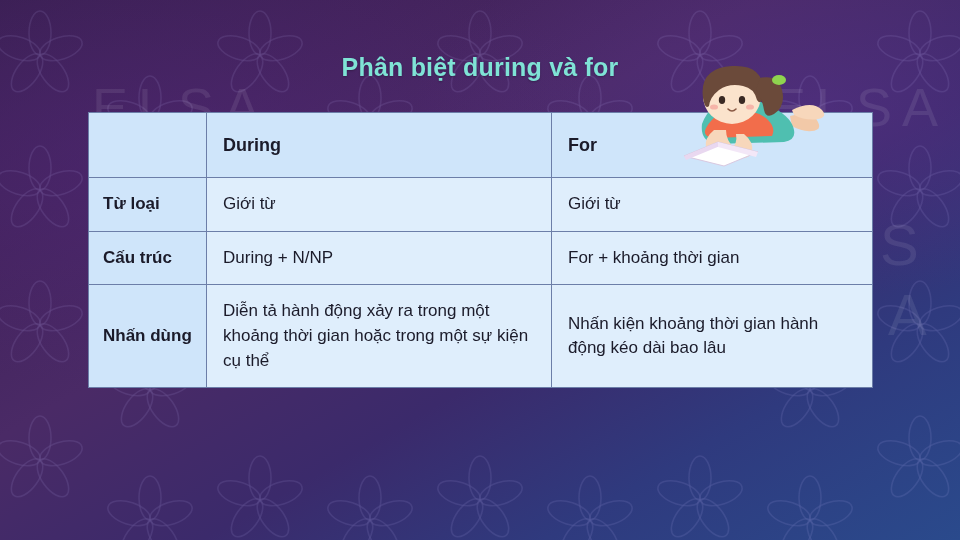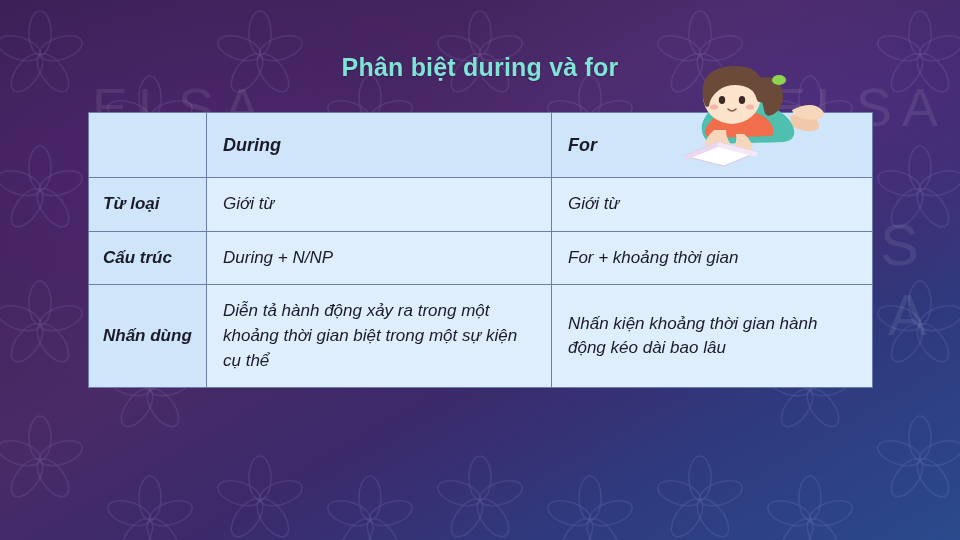--- a/index.html
+++ b/index.html
@@ -69,21 +69,20 @@
     table-layout: fixed;
   }
   td {
     border: 1px solid #6c7ea8;
     vertical-align: middle;
     padding: 14px 16px;
     font-size: 17px;
     color: #1b1b2a;
     line-height: 1.45;
     background: #dfeefc;
-    font-style: italic;
   }
   td.hdr-blank {
     background: #ffffff;
   }
   tr.header td {
     background: #cfe5fa;
     font-weight: bold;
     font-size: 18px;
     height: 36px;
   }
@@ -177,21 +176,21 @@
           <td>Giới từ</td>
           <td>Giới từ</td>
         </tr>
         <tr>
           <td class="rowlabel">Cấu trúc</td>
           <td>During + N/NP</td>
           <td>For + khoảng thời gian</td>
         </tr>
         <tr>
           <td class="rowlabel">Nhấn dùng</td>
-          <td>Diễn tả hành động xảy ra trong một khoảng thời gian biệt trong một sự kiện cụ thể</td>
+          <td>Diễn tả hành động xảy ra trong một khoảng thời gian hoặc trong một sự kiện cụ thể</td>
           <td>Nhấn kiện khoảng thời gian hành động kéo dài bao lâu</td>
         </tr>
       </tbody>
     </table>
   </div>
 
   <svg class="girl" viewBox="0 0 190 120">
 
     <path d="M150 58 q22 -6 28 6 q4 8 -6 9 q-10 1 -20 -5 z" fill="#f2c9a8"></path>
     <path d="M152 52 q20 -10 30 0 q6 7 -4 9 q-12 2 -24 -4 z" fill="#f7d7bb"></path>

